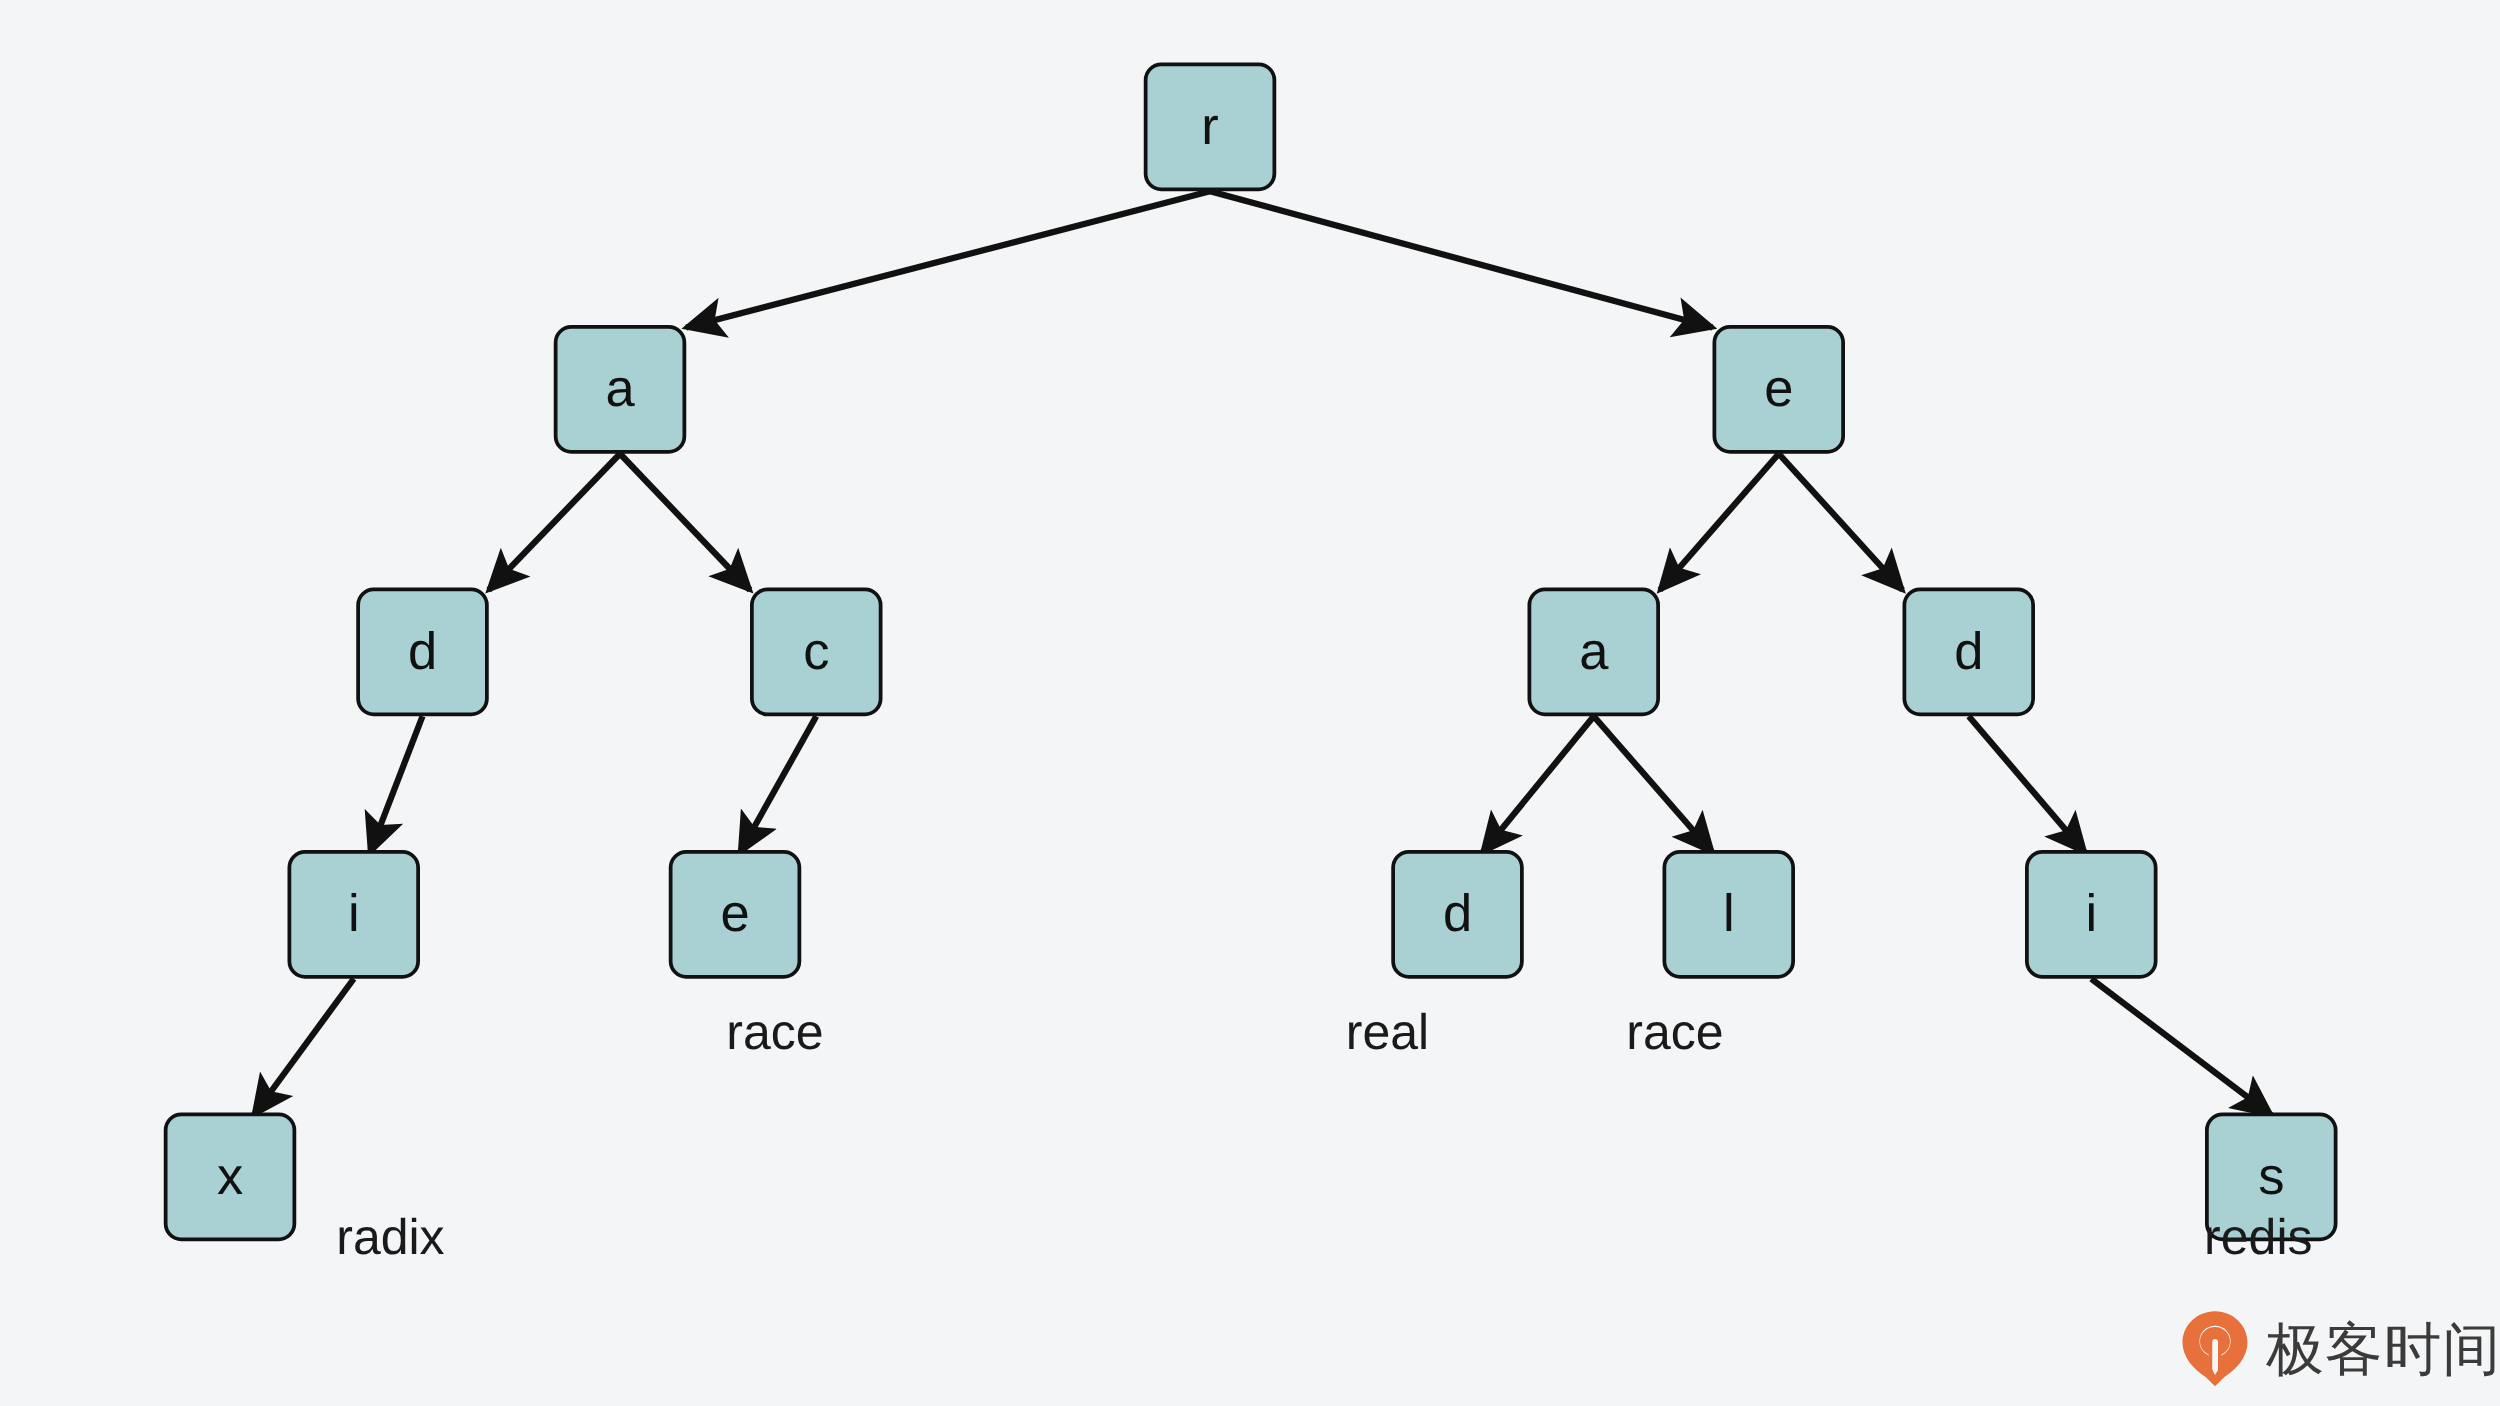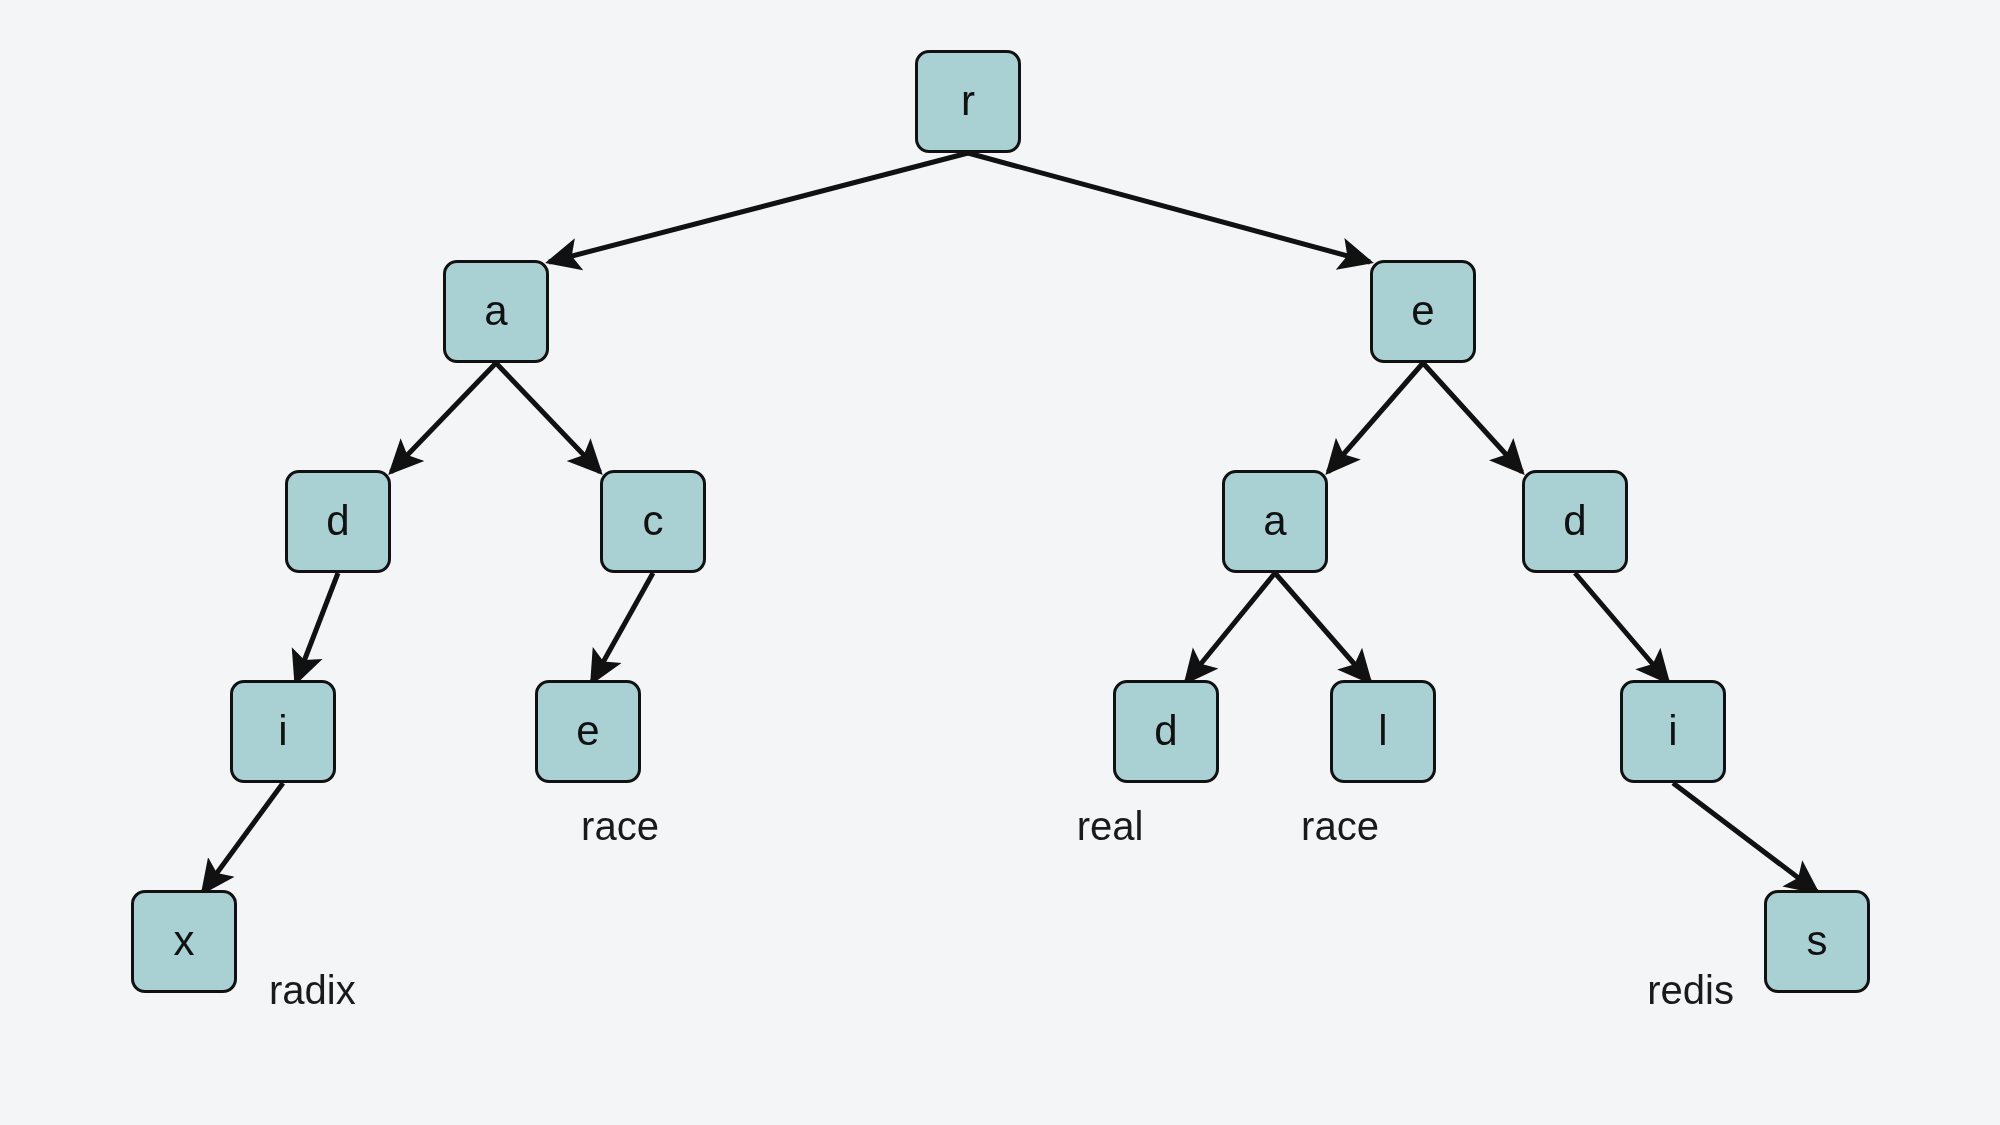--- a/index.html
+++ b/index.html
@@ -159,17 +159,29 @@
       <div class="node" style="left: 1764px; top: 890px; width: 106px; height: 103px; background: rgb(169, 209, 211); border-color: rgb(17, 17, 17);">
         <span class="node-letter">s</span>
       </div>
     </div>
 
   <div id="label-group">
       <div class="word-label anchor-center" style="left: 620px; top: 806px;">race</div>
       <div class="word-label anchor-center" style="left: 1110px; top: 806px;">real</div>
       <div class="word-label anchor-center" style="left: 1340px; top: 806px;">race</div>
       <div class="word-label anchor-left" style="left: 237px; top: 970px; margin-left: 32px;">radix</div>
-      <div class="word-label anchor-right" style="left: 1734px; top: 970px;">redis</div>
+      <div class="word-label anchor-right" style="left: 1850px; top: 970px;">redis</div>
     </div>
 
+  <div id="watermark" style="left: 1745px; top: 1048px;">
+    <div id="wm-mark">
+      <svg width="54" height="62" viewBox="0 0 54 62" xmlns="http://www.w3.org/2000/svg">
+        <path d="M27 1 C12.6 1 1 12.2 1 26 C1 37.5 9.5 47.2 19.5 53.5 L27 61 L34.5 53.5 C44.5 47.2 53 37.5 53 26 C53 12.2 41.4 1 27 1 Z" fill="#e8703a"></path>
+        <path d="M27 11 C18.2 11 11 17.9 11 26.5 C11 33.4 15.6 39.2 22 41.2 L22 30 L27 30 L27 42 L32 42 L32 25.5 C32 23.2 30 21.4 27.4 21.4 C24.9 21.4 23 23.2 23 25.5 L17.5 25.5 C17.5 20.2 21.9 16 27.4 16 C32.9 16 37.3 20.2 37.3 25.5 L37.3 41.2 C43.5 39.1 48 33.3 48 26.5 C48 17.9 40.8 11 32 11 Z" fill="#ffffff" opacity="0"></path>
+        <circle cx="27" cy="25" r="12.5" fill="#f7f7f7"></circle>
+        <path d="M24.5 16.5 L30 16.5 L30 47 L27 52 L24.5 47 Z" fill="#f7f7f7"></path>
+        <path d="M27 13.5 C20.4 13.5 15 18.6 15 25 C15 29.7 17.9 33.8 22 35.7 L22 45 L24.8 48.5 L24.8 25.4 C24.8 24.2 25.8 23.2 27.1 23.2 C28.4 23.2 29.4 24.2 29.4 25.4 L29.4 48.8 L32 45.3 L32 35.7 C36.1 33.8 39 29.7 39 25 C39 18.6 33.6 13.5 27 13.5 Z" fill="#e8703a"></path>
+      </svg>
+    </div>
+    <div id="wm-text" style="color: rgb(59, 59, 59);">极客时间</div>
+  </div>
 
 </div>
 
 </body></html>

